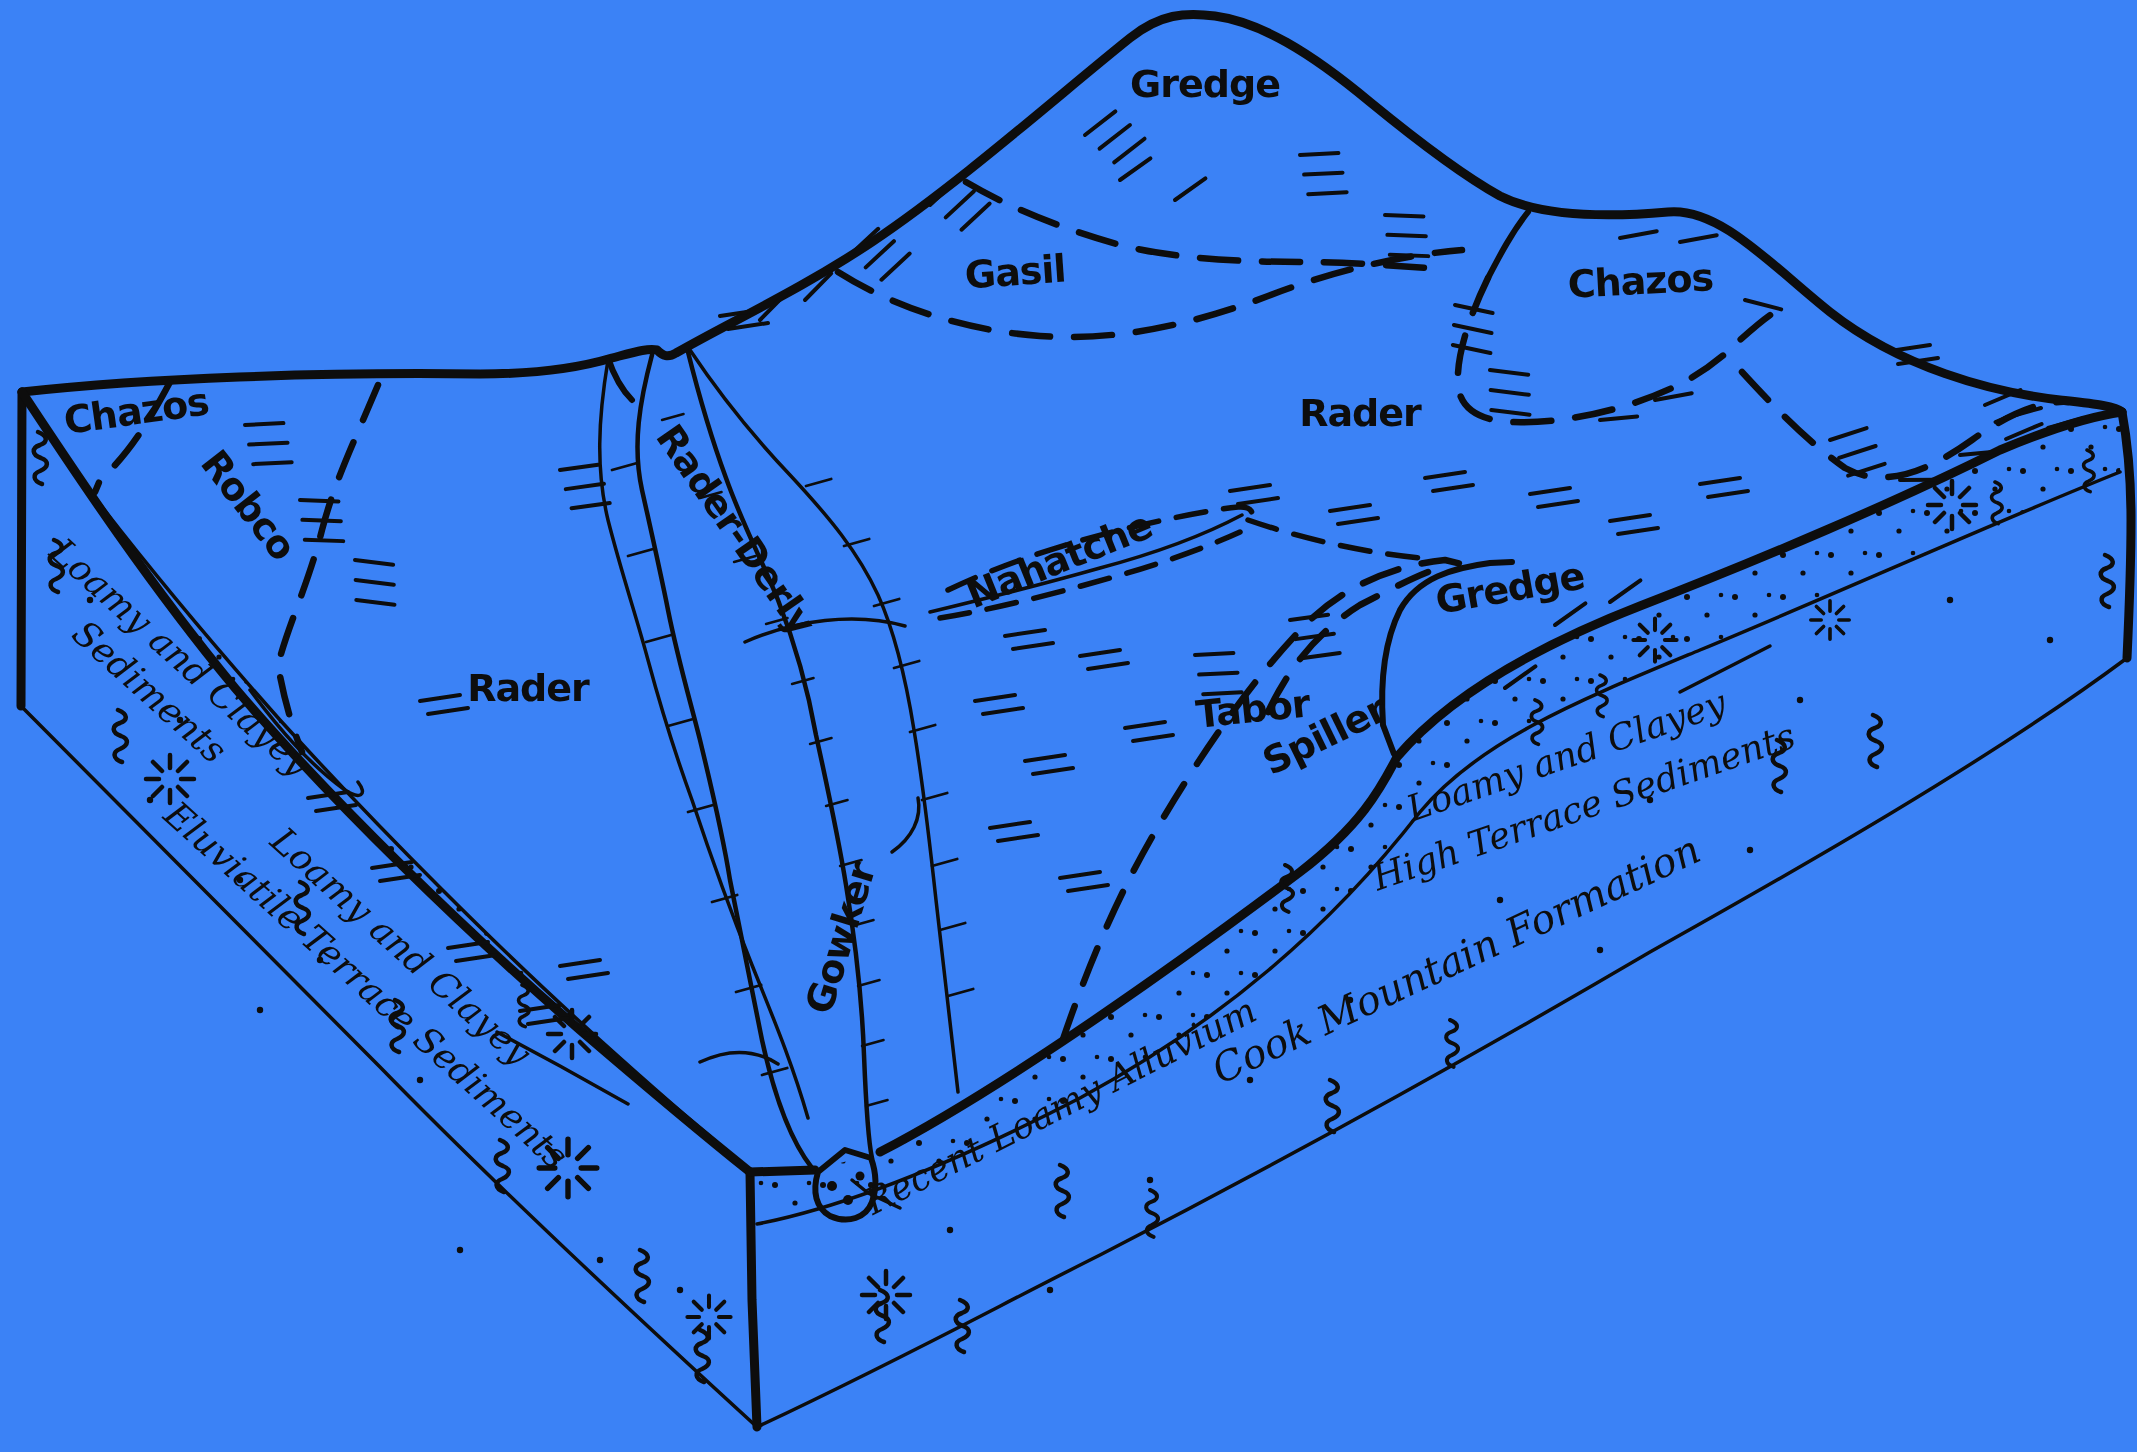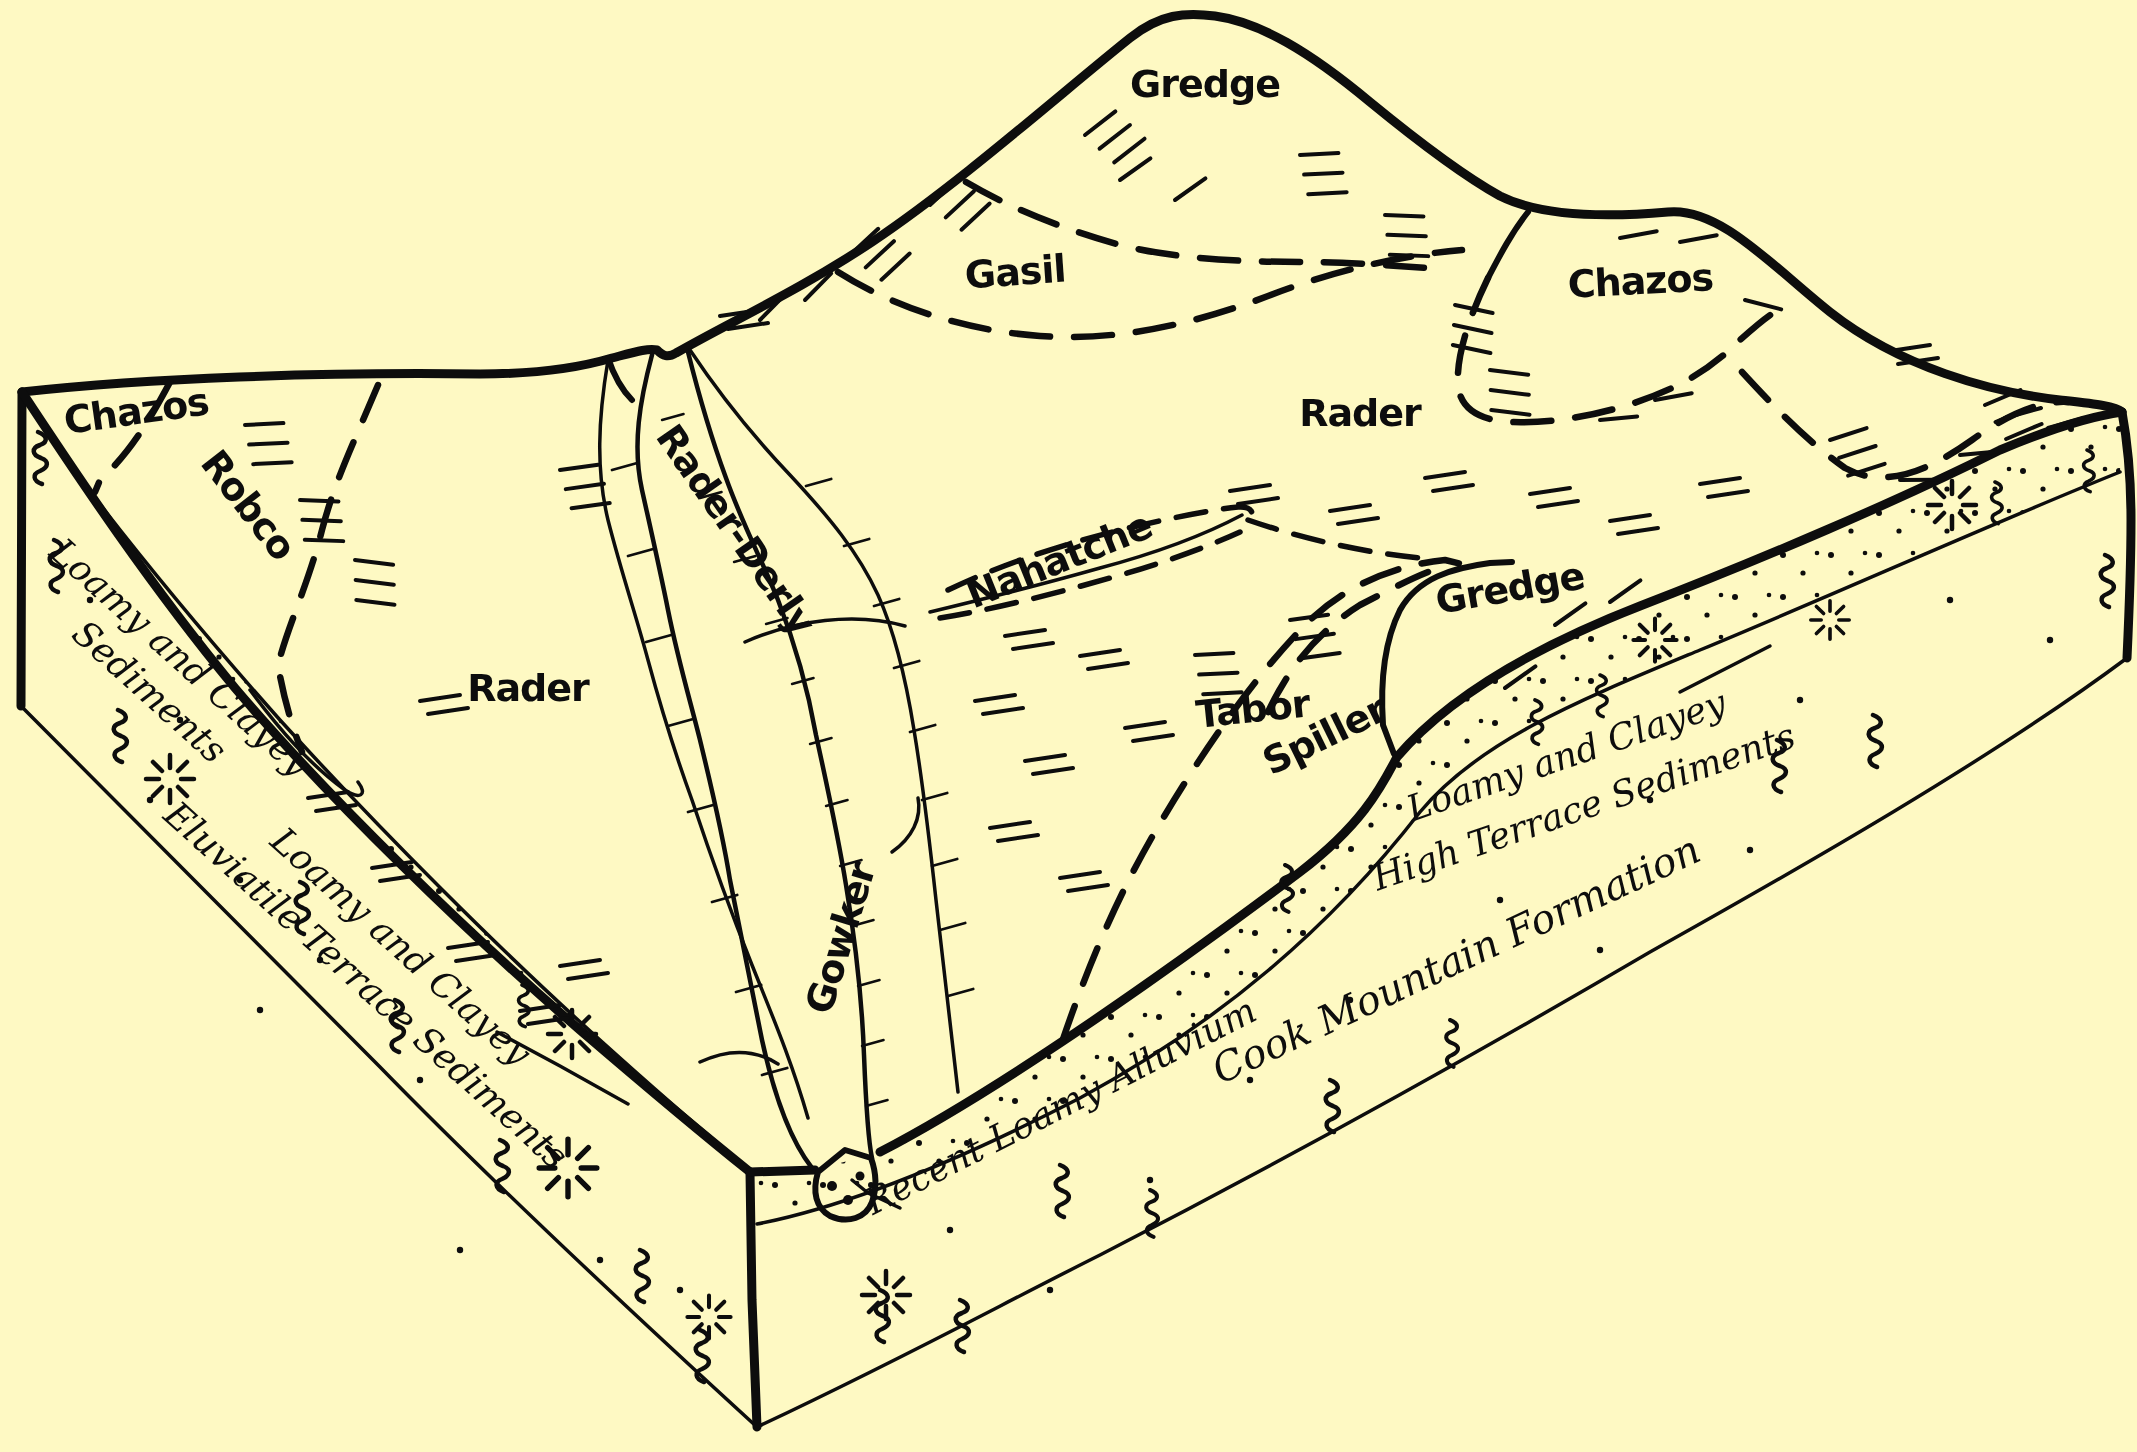--- a/index.html
+++ b/index.html
@@ -1,16 +1,16 @@
 <!DOCTYPE html>
 <html><head>
 <meta charset="utf-8">
 <style>
   html,body{margin:0;padding:0;background:#ffffff;}
-  .stage{width:2137px;height:1452px;position:relative;background:#fef9c3;overflow:hidden;}
+  .stage{width:2137px;height:1452px;position:relative;background:#3b82f6;overflow:hidden;}
   svg{display:block;}
   .ink{stroke:#0d0d0d;fill:none;stroke-linecap:round;stroke-linejoin:round;}
   .bold{stroke-width:9;}
   .mid{stroke-width:6;}
   .thin{stroke-width:3.5;}
   .stream{stroke-width:4.5;}
   .dash{stroke-width:6.5;stroke-dasharray:38 24;}
   .dash2{stroke-width:5.5;stroke-dasharray:30 18;}
   .toplabel{font-family:"DejaVu Sans","Liberation Sans",sans-serif;font-weight:700;
             font-size:38px;fill:#0d0d0d;letter-spacing:-1px;text-anchor:middle;}

